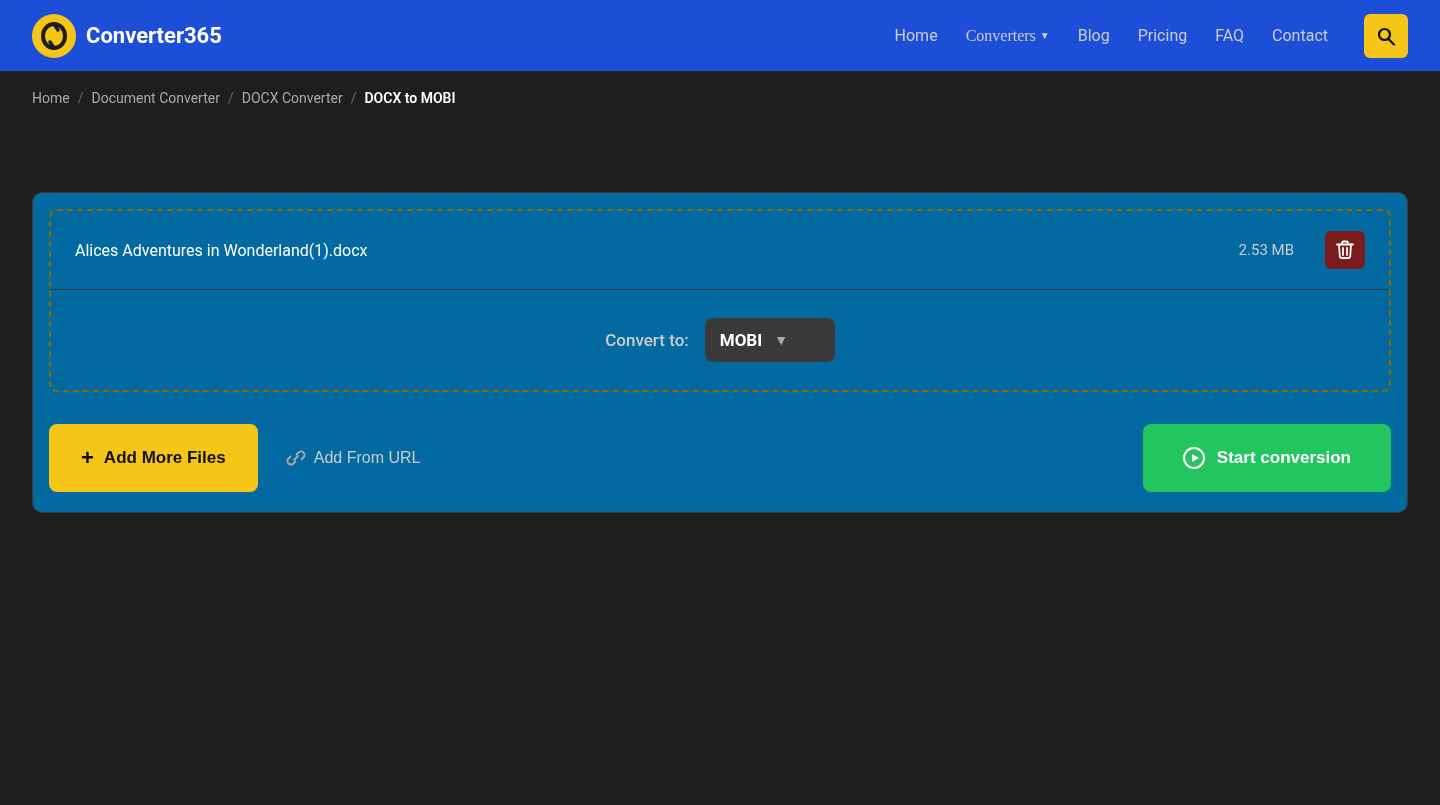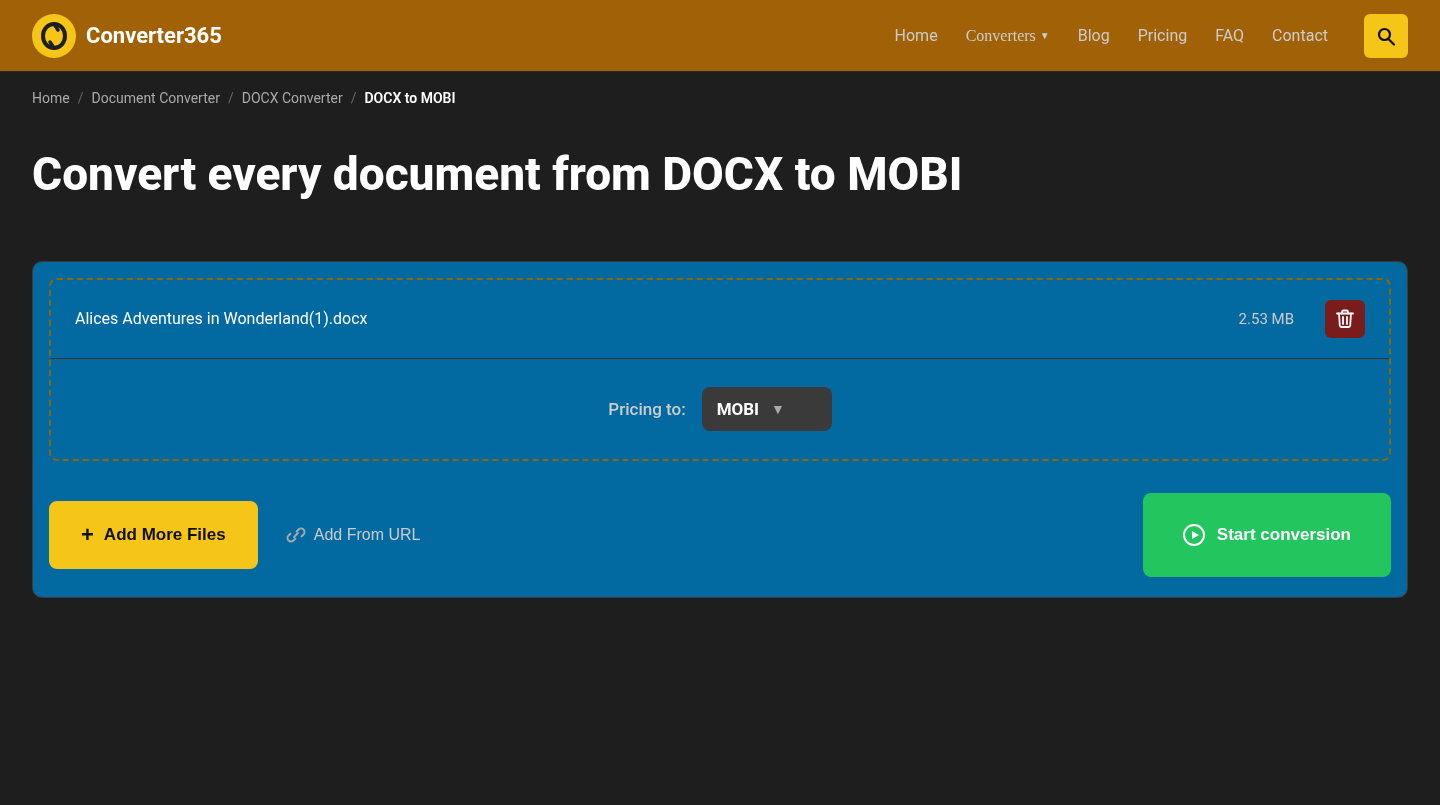--- a/index.html
+++ b/index.html
@@ -6,21 +6,21 @@
     body {
       background-color: #1e1e1e;
       color: #ffffff;
       font-family: -apple-system, BlinkMacSystemFont, 'Segoe UI', Roboto, Helvetica, Arial, sans-serif;
       min-height: 805px;
       width: 1440px;
     }
 
     
     header {
-      background-color: #a16207;
+      background-color: #1d4ed8;
       display: flex;
       padding: 0 32px;
       height: 72px;
       border-bottom: 1px solid #2a2a2a;
     }
     .logo-area {
       display: flex;
       align-items: center;
       gap: 10px;
       flex: 1;
@@ -221,21 +221,21 @@
       border: none;
       border-radius: 8px;
       color: #ffffff;
       font-size: 17px;
       font-weight: 700;
       padding: 20px 40px;
       display: flex;
       align-items: center;
       gap: 12px;
       cursor: pointer;
-      height: 84px;
+      height: 68px;
       min-width: 240px;
     }
 
     .plus-icon {
       font-size: 22px;
       font-weight: 700;
       line-height: 1;
     }
   </style>
 </head>
@@ -274,21 +274,20 @@
   <span class="breadcrumb-link">Home</span>
   <span class="breadcrumb-sep">/</span>
   <span class="breadcrumb-link">Document Converter</span>
   <span class="breadcrumb-sep">/</span>
   <span class="breadcrumb-link">DOCX Converter</span>
   <span class="breadcrumb-sep">/</span>
   <span class="breadcrumb-current">DOCX to MOBI</span>
 </div>
 
 <div class="hero">
-  <h1 class="hero-title">Convert every document from DOCX to MOBI</h1>
 </div>
 
 <div class="converter-box">
   <div class="file-list-area">
 
     <div class="file-row">
       <span class="file-name">Alices Adventures in Wonderland(1).docx</span>
       <div class="file-meta">
         <span class="file-size">2.53 MB</span>
         <button class="delete-btn">
@@ -297,21 +296,21 @@
             <path d="M6 4.5V3C6 2.17 6.67 1.5 7.5 1.5H10.5C11.33 1.5 12 2.17 12 3V4.5" stroke="white" stroke-width="1.8" stroke-linecap="round"></path>
             <path d="M3 4.5L3.8 16.5C3.9 17.33 4.58 18 5.41 18H12.59C13.42 18 14.1 17.33 14.2 16.5L15 4.5" stroke="white" stroke-width="1.8" stroke-linecap="round"></path>
             <line x1="7" y1="8" x2="7" y2="15" stroke="white" stroke-width="1.8" stroke-linecap="round"></line>
             <line x1="11" y1="8" x2="11" y2="15" stroke="white" stroke-width="1.8" stroke-linecap="round"></line>
           </svg>
         </button>
       </div>
     </div>
 
     <div class="convert-to-row">
-      <span class="convert-label">Pricing to:</span>
+      <span class="convert-label">Convert to:</span>
       <div class="format-select">
         <span>MOBI</span>
         <span class="format-select-chevron">▼</span>
       </div>
     </div>
   </div>
 
   <div class="action-row">
     <button class="add-files-btn">
       <span class="plus-icon">+</span>

